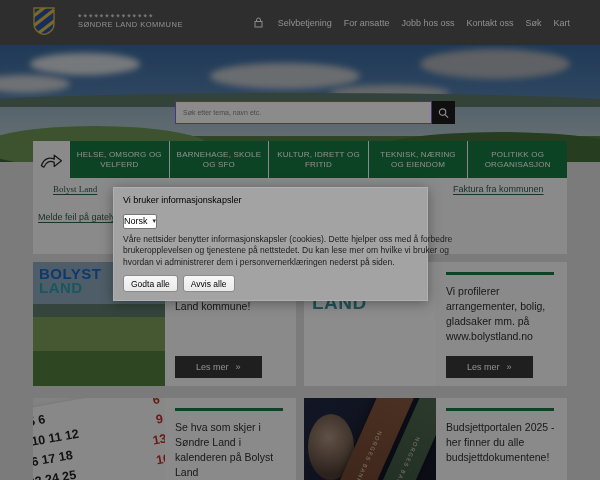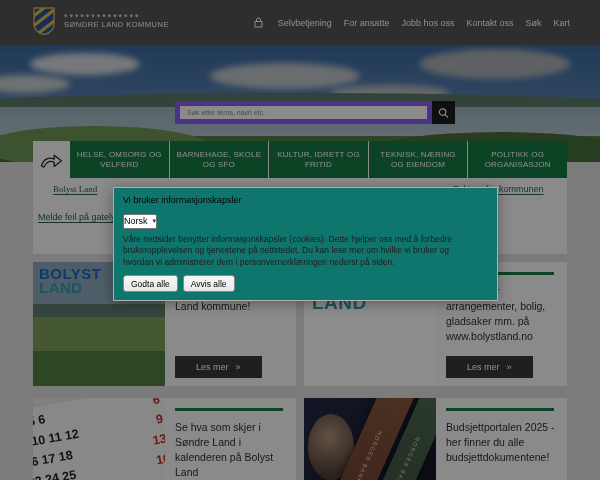--- a/index.html
+++ b/index.html
@@ -2,21 +2,21 @@
 <html><head>
 <meta charset="utf-8">
 <style>
   html,body{margin:0;padding:0;background:#e0e0e0;}
   *{box-sizing:border-box;font-family:"Liberation Sans",sans-serif;}
   .page{position:relative;width:600px;height:480px;overflow:hidden;background:#e0e0e0;}
 
   
   .header{position:absolute;top:0;left:0;width:600px;height:45px;background:#545454;z-index:3;}
   .brand{position:absolute;left:33px;top:7px;display:flex;align-items:center;gap:9px;}
-  .brand-col{display:flex;flex-direction:column;gap:2px;}
+  .brand-col{display:flex;flex-direction:column;gap:2px;margin-left:14px;}
   .ornament{font-size:4.5px;letter-spacing:2px;color:#cfcfcf;line-height:5px;}
   .muni-name{font-size:7.5px;letter-spacing:.5px;color:#ffffff;}
   .top-nav{position:absolute;right:30px;top:0;height:45px;display:flex;align-items:center;gap:12px;}
   .top-nav .nav-item{display:flex;align-items:center;gap:15px;color:#ffffff;font-size:9px;cursor:pointer;white-space:nowrap;}
 
   
   .hero{position:absolute;top:45px;left:0;width:600px;height:117px;overflow:hidden;z-index:1;}
   .sky{position:absolute;inset:0;background:linear-gradient(#39699f 0%,#5d86b4 55%,#9ab4cd 75%);}
   .cloud{position:absolute;background:#e9e9e9;border-radius:50%;filter:blur(3px);opacity:.9;}
   .c1{left:30px;top:8px;width:110px;height:22px;}
@@ -25,21 +25,21 @@
   .c4{left:-20px;top:30px;width:90px;height:18px;background:#d9d9d9;}
   .c5{left:330px;top:40px;width:120px;height:16px;background:#c4c4c4;}
   .hill-far{position:absolute;left:-10%;top:48px;width:120%;height:26px;background:#5d7a6b;border-radius:50% 50% 0 0;}
   .lake{position:absolute;left:0;top:62px;width:100%;height:40px;background:linear-gradient(#9db6c2,#b9ccd4);}
   .fg{position:absolute;left:0;bottom:0;width:100%;height:26px;background:linear-gradient(#57824a,#3c6234);}
   .fg-left{position:absolute;left:-20px;bottom:-6px;width:230px;height:42px;background:#6f9757;border-radius:50%;}
   .fg-right{position:absolute;right:-30px;bottom:-10px;width:260px;height:40px;background:#456f39;border-radius:50%;}
 
   
   .search{position:absolute;left:175px;top:101px;width:280px;height:23px;display:flex;z-index:4;}
-  .search input{flex:1;border:5px solid #8b5cf6;background:#fdfdfd;font-size:7px;color:#555;padding:0 7px;outline:none;text-decoration:underline;}
+  .search input{flex:1;border:1px solid #8b5cf6;background:#fdfdfd;font-size:7px;color:#555;padding:0 7px;outline:none;text-decoration:underline;}
   .search input::placeholder{color:#888;}
   .search-btn{width:23px;height:23px;background:#1c1c1c;border:none;display:flex;align-items:center;justify-content:center;cursor:pointer;}
 
   
   .menubar{position:absolute;left:33px;top:141px;width:534px;height:37px;display:flex;gap:1px;background:#fbfbfb;z-index:5;}
   .arrow-box{flex:none;width:36px;background:#fbfbfb;display:flex;align-items:center;justify-content:center;cursor:pointer;}
   .menu-item{flex:1;background:#177a43;color:#fff;font-size:8px;line-height:10px;letter-spacing:.2px;display:flex;align-items:center;justify-content:center;text-align:center;padding:13px 6px;cursor:pointer;text-transform:uppercase;}
 
   
   .quick-panel{position:absolute;left:33px;top:178px;width:534px;height:76px;background:#fbfbfb;z-index:2;}
@@ -68,21 +68,21 @@
   .cal-red{position:absolute;right:38px;top:4px;white-space:pre-line;font-size:12.5px;font-weight:bold;color:#c03028;line-height:20px;text-align:right;}
   .img-notes{background:linear-gradient(135deg,#232a45,#11131f);}
   .note{position:absolute;box-shadow:0 0 6px rgba(0,0,0,.5);display:flex;align-items:center;justify-content:center;}
   .note1{left:48px;top:-16px;width:34px;height:150px;transform:rotate(24deg);background:linear-gradient(#8a5a40,#6b3f2e);}
   .note2{left:88px;top:-10px;width:30px;height:150px;transform:rotate(24deg);background:linear-gradient(#4f6b52,#39503d);}
   .note-text{writing-mode:vertical-rl;font-size:5.5px;letter-spacing:1.5px;color:#e8d8c8;}
   .face{position:absolute;left:4px;top:16px;width:46px;height:66px;border-radius:50%;background:radial-gradient(circle at 45% 35%,#caa88a,#5a4436 75%);opacity:.85;}
 
   
   .dim{position:absolute;inset:0;background:rgba(0,0,0,.45);z-index:40;}
-  .cookie{position:absolute;left:113px;top:187px;width:385px;background:#0f766e;border:1px solid #b0b0b0;box-shadow:0 2px 12px rgba(0,0,0,.35);z-index:50;padding:7px 9px 8px;}
+  .cookie{position:absolute;left:113px;top:187px;width:315px;background:#a3a3a3;border:1px solid #b0b0b0;box-shadow:0 2px 12px rgba(0,0,0,.35);z-index:50;padding:7px 9px 8px;}
   .cookie-title{font-size:9px;color:#000;margin-bottom:5px;}
   .lang-select{display:inline-flex;align-items:center;gap:5px;border:1px solid #767676;border-radius:2px;background:#fff;font-size:9px;color:#000;padding:1px 0;height:15px;cursor:pointer;}
   .lang-select .chev{font-size:7px;color:#333;}
   .cookie-body{font-size:8.5px;line-height:11.5px;color:#1c1c1c;margin-top:5px;width:355px;}
   .cookie-btns{display:flex;gap:5px;margin-top:7px;}
   .cookie-btn{font-size:8.5px;color:#000;background:linear-gradient(#f7f7f7,#e9e9e9);border:1px solid #8a8a8a;border-radius:3px;padding:2px 7px;height:17px;cursor:pointer;}
 </style>
 </head>
 <body>
 

